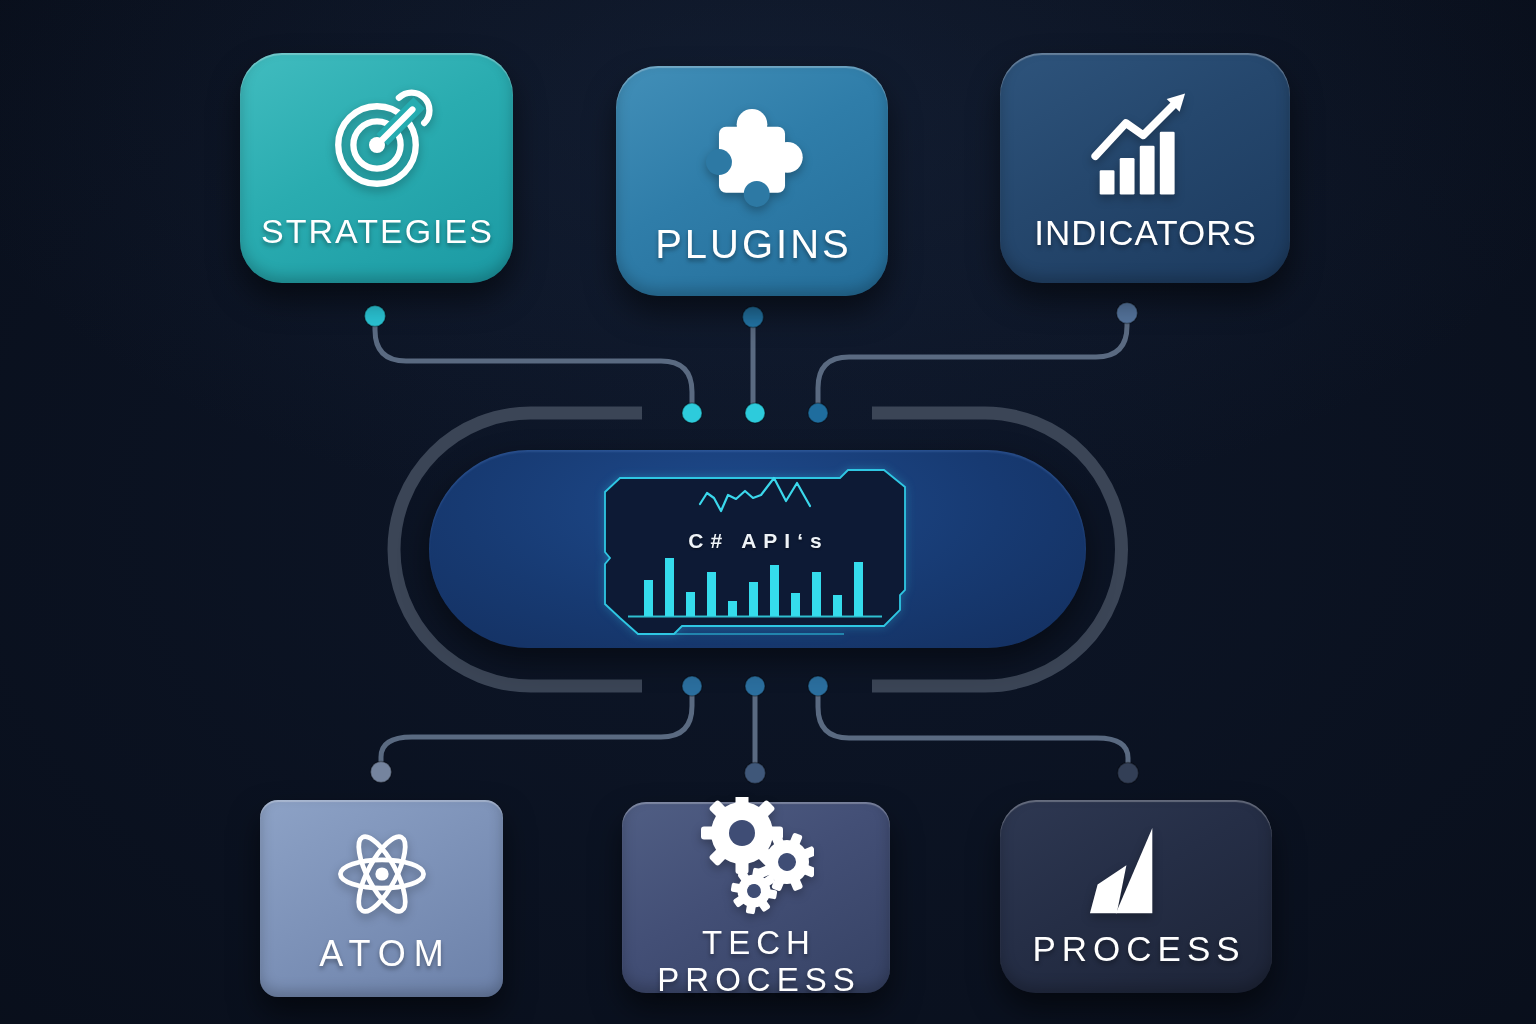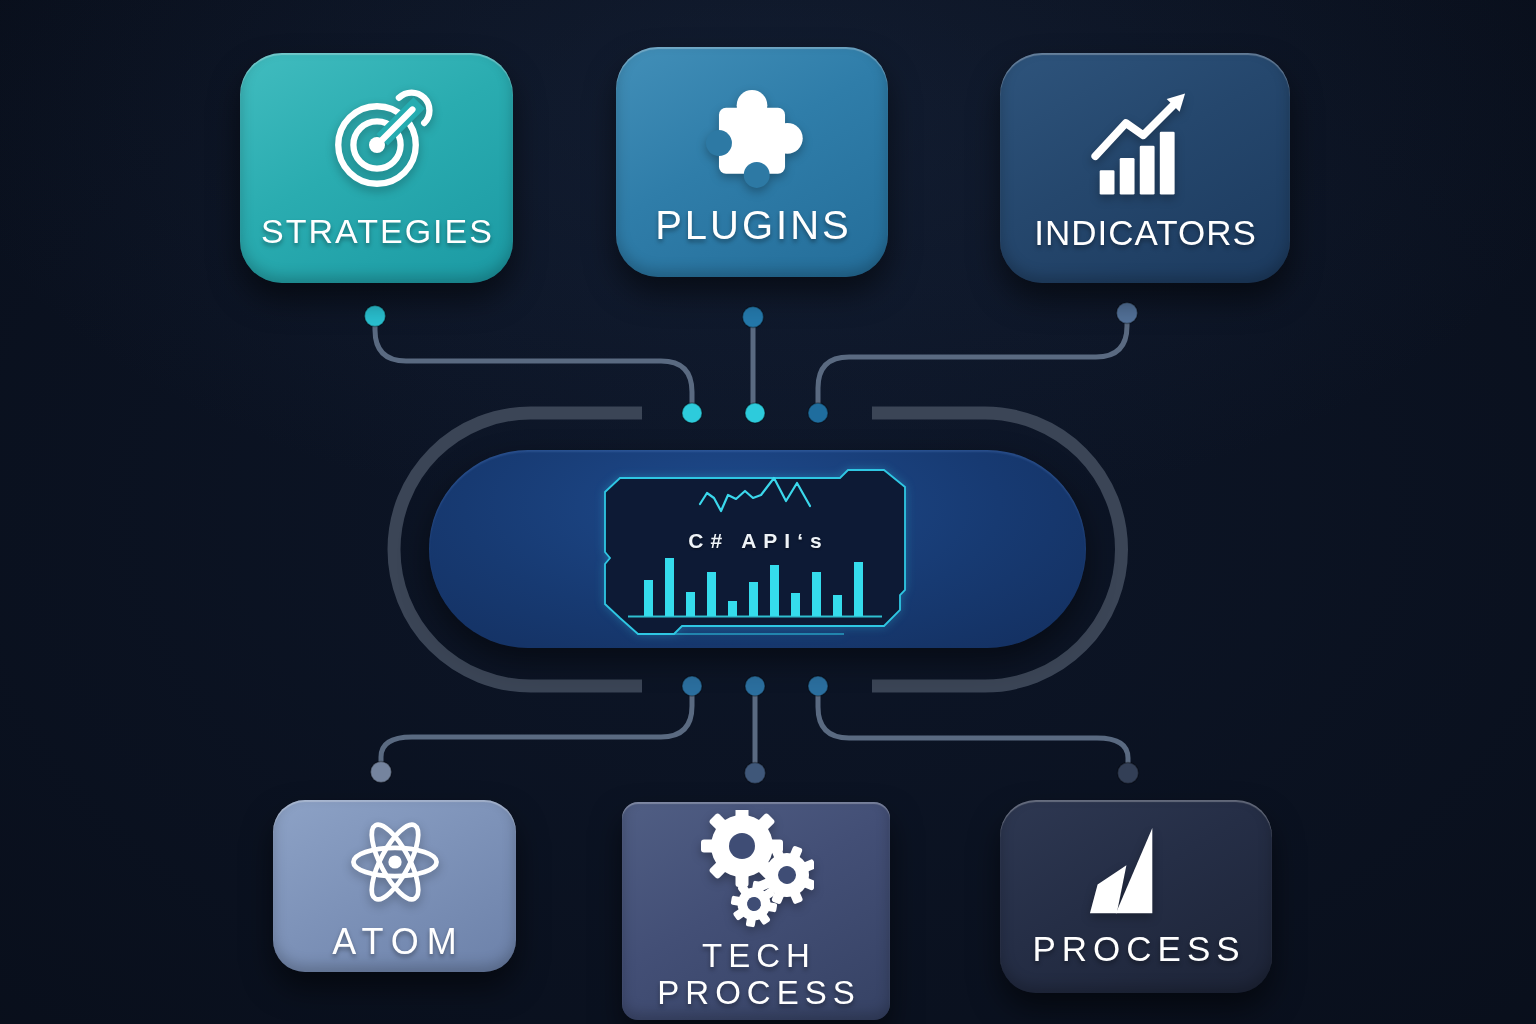--- a/index.html
+++ b/index.html
@@ -19,27 +19,27 @@
     box-shadow:inset 0 2px 1px rgba(255,255,255,.28), inset 0 -6px 14px rgba(0,0,0,.22),
                0 16px 30px rgba(0,0,0,.5);
   }
   .node .label{
     color:#fff;font-weight:normal;text-align:center;
     text-shadow:0 3px 4px rgba(0,0,0,.35);line-height:1.12;
   }
   .node .icon svg{filter:drop-shadow(0 4px 5px rgba(0,0,0,.28));}
   #node-strategies{left:240px;top:53px;width:273px;height:230px;
     background:linear-gradient(150deg,#41bcbf 0%,#2aacb0 45%,#1b99a3 100%);}
-  #node-plugins{left:616px;top:47px;width:272px;height:230px;
+  #node-plugins{left:616px;top:66px;width:272px;height:230px;
     background:linear-gradient(150deg,#428fb8 0%,#2f7da9 45%,#246d99 100%);}
   #node-indicators{left:1000px;top:53px;width:290px;height:230px;
     background:linear-gradient(150deg,#2e547c 0%,#25476d 45%,#1c3a5e 100%);}
-  #node-atom{left:273px;top:800px;width:243px;height:172px;border-radius:32px;
+  #node-atom{left:260px;top:800px;width:243px;height:197px;border-radius:18px;
     background:linear-gradient(150deg,#8da2c6 0%,#7e93b9 45%,#6c81a9 100%);}
-  #node-tech-process{left:622px;top:802px;width:268px;height:218px;border-radius:16px;
+  #node-tech-process{left:622px;top:802px;width:268px;height:191px;border-radius:24px;
     background:linear-gradient(150deg,#505e84 0%,#434f76 45%,#364264 100%);}
   #node-razorpay{left:1000px;top:800px;width:272px;height:193px;border-radius:36px;
     background:linear-gradient(150deg,#2e3852 0%,#252e46 45%,#1d2437 100%);}
   #node-strategies .label{font-size:34px;letter-spacing:2px;text-indent:2px;}
   #node-plugins .label{font-size:40px;letter-spacing:3px;text-indent:3px;}
   #node-indicators .label{font-size:35px;letter-spacing:1px;text-indent:1px;}
   #node-atom .label{font-size:36px;letter-spacing:8px;text-indent:8px;}
   #node-tech-process .label{font-size:33px;letter-spacing:6px;text-indent:6px;}
   #node-razorpay .label{font-size:35px;letter-spacing:6px;text-indent:6px;}
   

